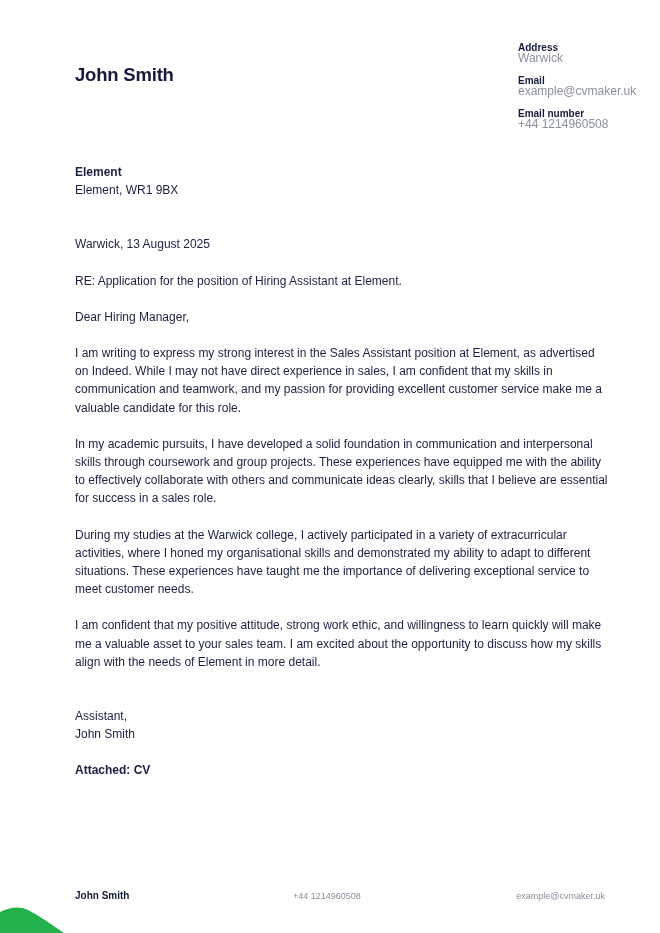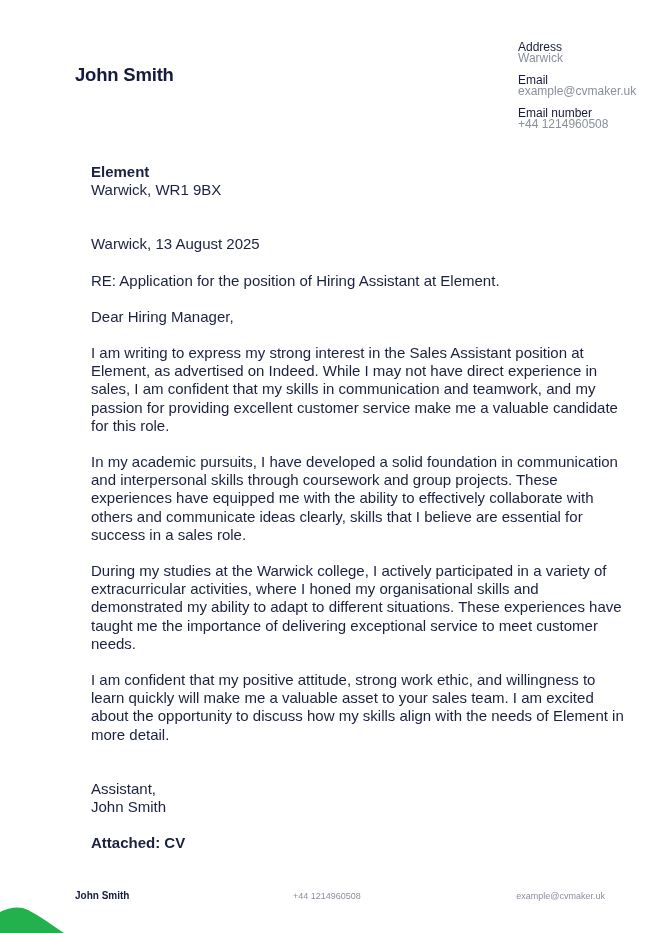--- a/index.html
+++ b/index.html
@@ -6,24 +6,24 @@
   body {
     width: 660px; height: 933px; position: relative; overflow: hidden;
     font-family: "Liberation Sans", sans-serif; color: #1b2140;
   }
   .name-title {
     position: absolute; left: 75px; top: 64px;
     font-size: 18.5px; font-weight: 700; color: #151b3a; letter-spacing: -0.2px;
   }
   .contact { position: absolute; left: 518px; top: 42px; font-size: 9px; }
   .contact .item { margin-bottom: 11px; }
-  .contact .label { font-weight: 400; color: #151b3a; line-height: 11px; font-size: 12px; }
+  .contact .label { font-weight: 700; color: #151b3a; line-height: 11px; font-size: 10px; }
   .contact .value { color: #8a8f9e; line-height: 11px; font-size: 12px; }
 
-  .letter { position: absolute; left: 75px; top: 163px; width: 535px; font-size: 15px; line-height: 18.2px; color: #1b2140; margin-left: 16px; }
+  .letter { position: absolute; left: 75px; top: 163px; width: 535px; font-size: 12px; line-height: 18.2px; color: #1b2140; }
   .letter p { margin: 0; }
   .recipient-name { font-weight: 700; }
   .gap-l { height: 36px; }
   .gap-m { height: 18px; }
   .attached { font-weight: 700; }
 
   .footer { position: absolute; left: 75px; right: 55px; top: 890px; height: 16px; font-size: 9px; }
   .footer .f-name { position: absolute; left: 0; top: 0; font-weight: 700; color: #151b3a; font-size: 10px; }
   .footer .f-phone { position: absolute; left: 218px; top: 1px; color: #8a8f9e; }
   .footer .f-email { position: absolute; right: 0; top: 1px; color: #8a8f9e; }
@@ -44,21 +44,21 @@
     <div class="value">example@cvmaker.uk</div>
   </div>
   <div class="item">
     <div class="label">Email number</div>
     <div class="value">+44 1214960508</div>
   </div>
 </div>
 
 <div class="letter">
   <p class="recipient-name">Element</p>
-  <p>Warwick, WR1 9BX</p>
+  <p>Element, WR1 9BX</p>
   <div class="gap-l"></div>
   <p>Warwick, 13 August 2025</p>
   <div class="gap-m"></div>
   <p>RE: Application for the position of Hiring Assistant at Element.</p>
   <div class="gap-m"></div>
   <p>Dear Hiring Manager,</p>
   <div class="gap-m"></div>
   <p>I am writing to express my strong interest in the Sales Assistant position at Element, as advertised on Indeed. While I may not have direct experience in sales, I am confident that my skills in communication and teamwork, and my passion for providing excellent customer service make me a valuable candidate for this role.</p>
   <div class="gap-m"></div>
   <p>In my academic pursuits, I have developed a solid foundation in communication and interpersonal skills through coursework and group projects. These experiences have equipped me with the ability to effectively collaborate with others and communicate ideas clearly, skills that I believe are essential for success in a sales role.</p>

